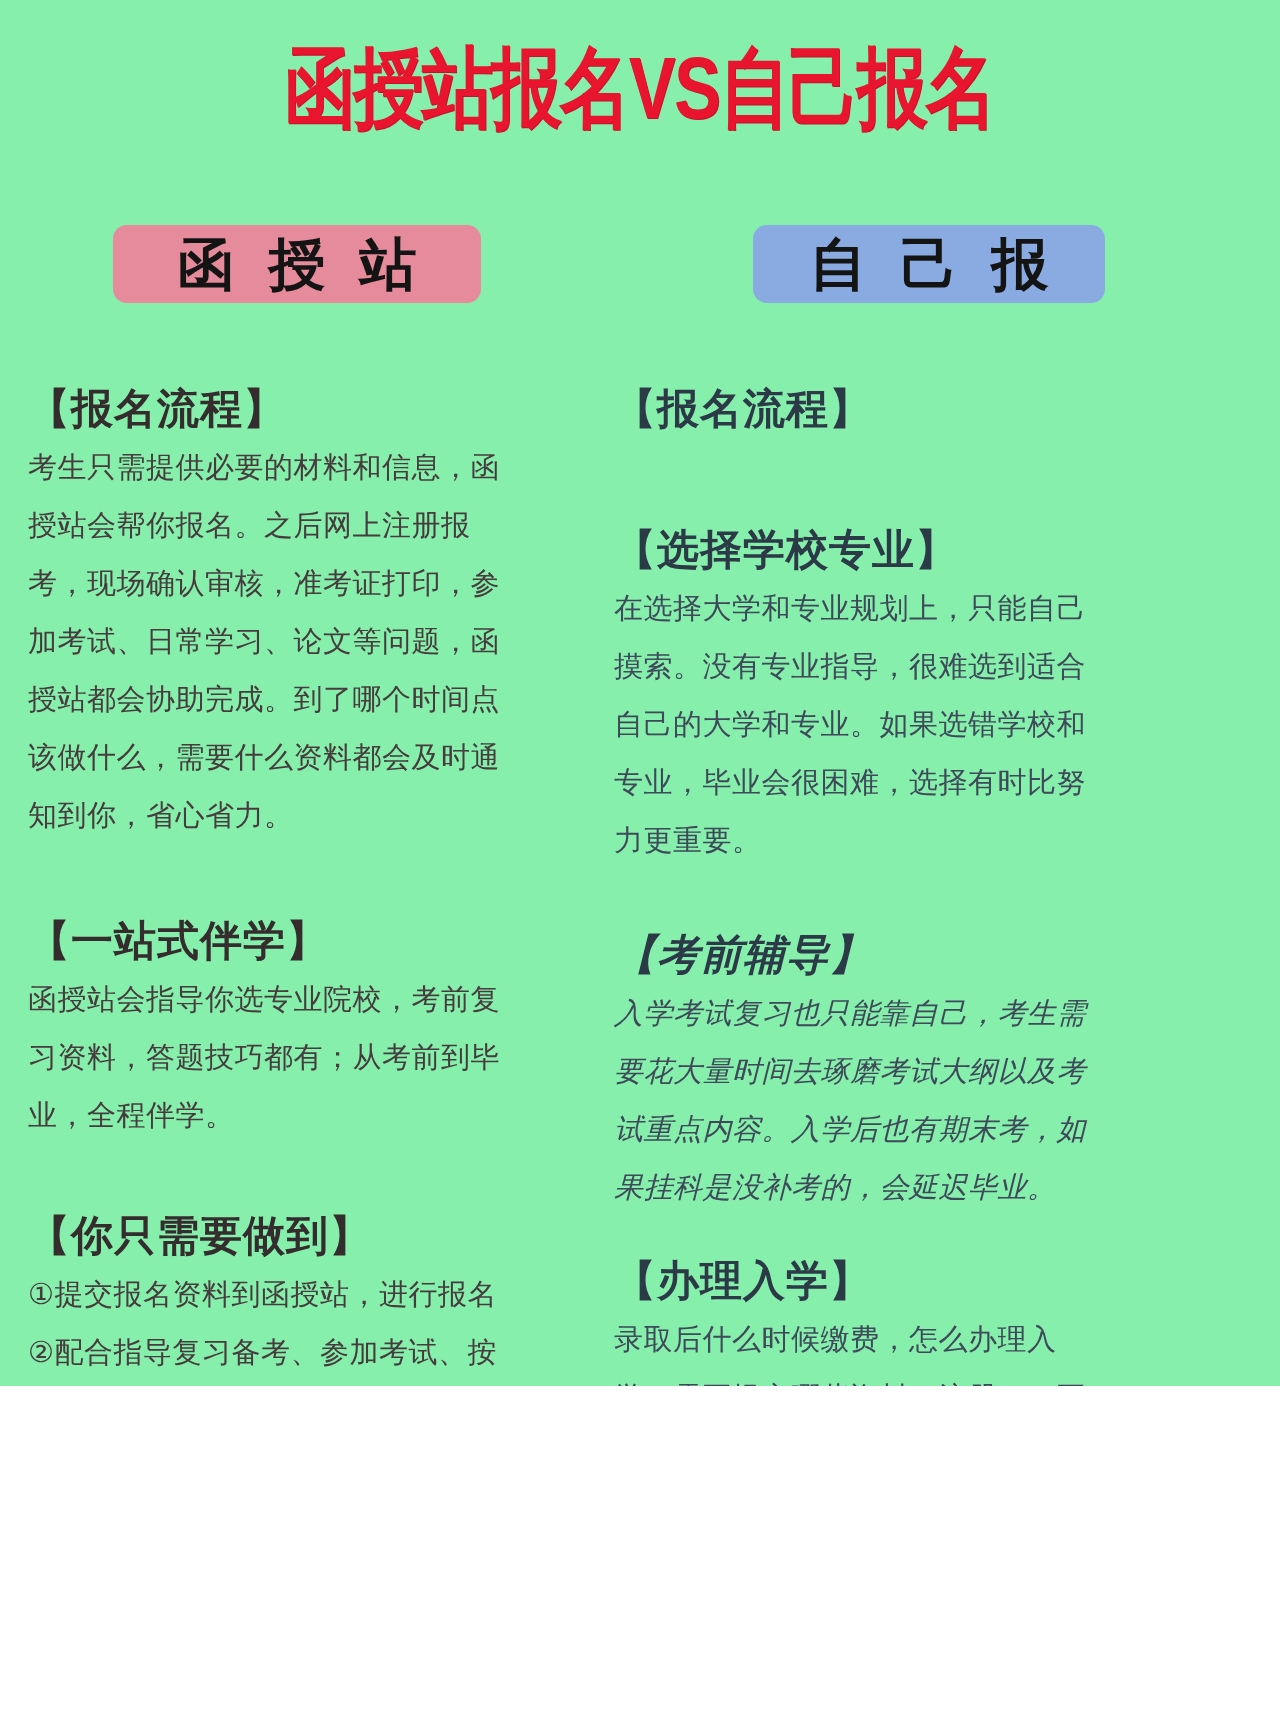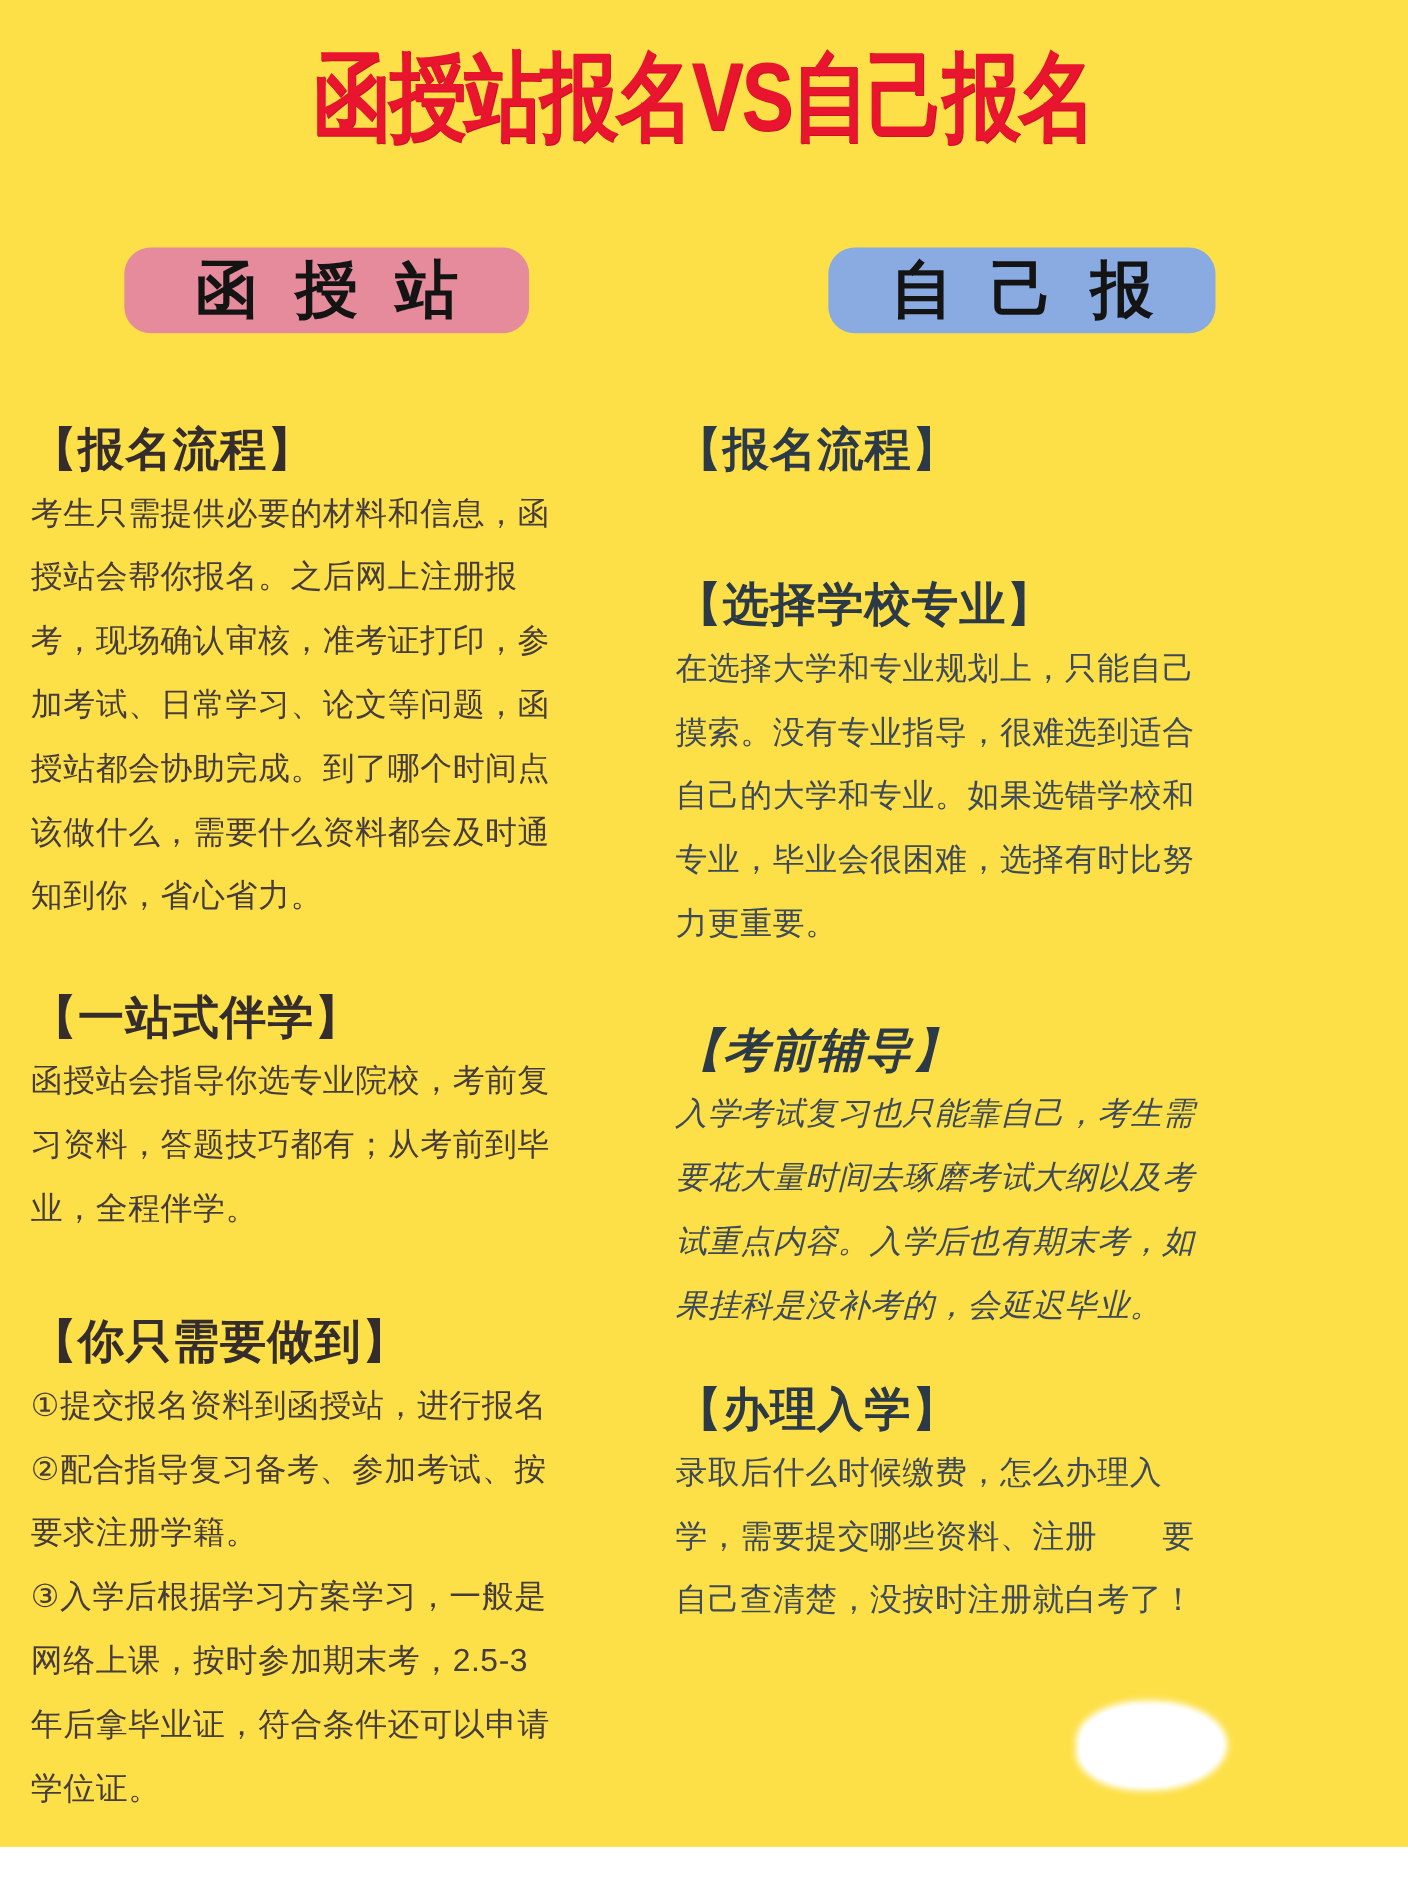--- a/index.html
+++ b/index.html
@@ -1,21 +1,21 @@
 <!DOCTYPE html>
 <html><head>
 <meta charset="utf-8">
 <style>
   * { box-sizing: border-box; margin: 0; padding: 0; }
   html, body { background: #ffffff; }
   .page {
     position: relative;
     width: 1280px;
-    height: 1679px;
-    background: #fde047;
+    height: 1386px;
+    background: #86efac;
     overflow: hidden;
     font-family: "Liberation Sans", "DejaVu Sans", sans-serif;
     padding-left: 25px;
   }
   
   .title {
     position: absolute;
     top: 38px;
     left: 0;
     width: 100%;
@@ -31,21 +31,21 @@
     font-weight: 900;
     letter-spacing: -2px;
     color: #e9152e;
     text-shadow: 1px 1px 0 #c8102a;
   }
   
   .badge {
     position: absolute;
     top: 225px;
     height: 78px;
-    border-radius: 24px;
+    border-radius: 14px;
     display: flex;
     align-items: center;
     justify-content: center;
     font-size: 57px;
     font-weight: 700;
     color: #141414;
     letter-spacing: 34px;
     text-indent: 34px;
     line-height: 78px;
   }
@@ -67,21 +67,21 @@
   }
   .col-left  .sec-heading { color: #342c2d; }
   .col-right .sec-heading { color: #2c3947; }
   .sec-body {
     font-size: 29px;
     font-weight: 500;
     line-height: 58px;
     letter-spacing: 0.5px;
     white-space: pre-line;
   }
-  .col-left  .sec-l2 { margin-top: 52px; }
+  .col-left  .sec-l2 { margin-top: 68px; }
   .col-left  .sec-l3 { margin-top: 63px; }
   .col-right .sec-r2 { margin-top: 83px; }
   .col-right .sec-r3 { margin-top: 57px; font-style: italic; }
   .col-right .sec-r4 { margin-top: 36px; }
   
   .blob {
     position: absolute;
     left: 982px;
     top: 1550px;
     width: 130px;

